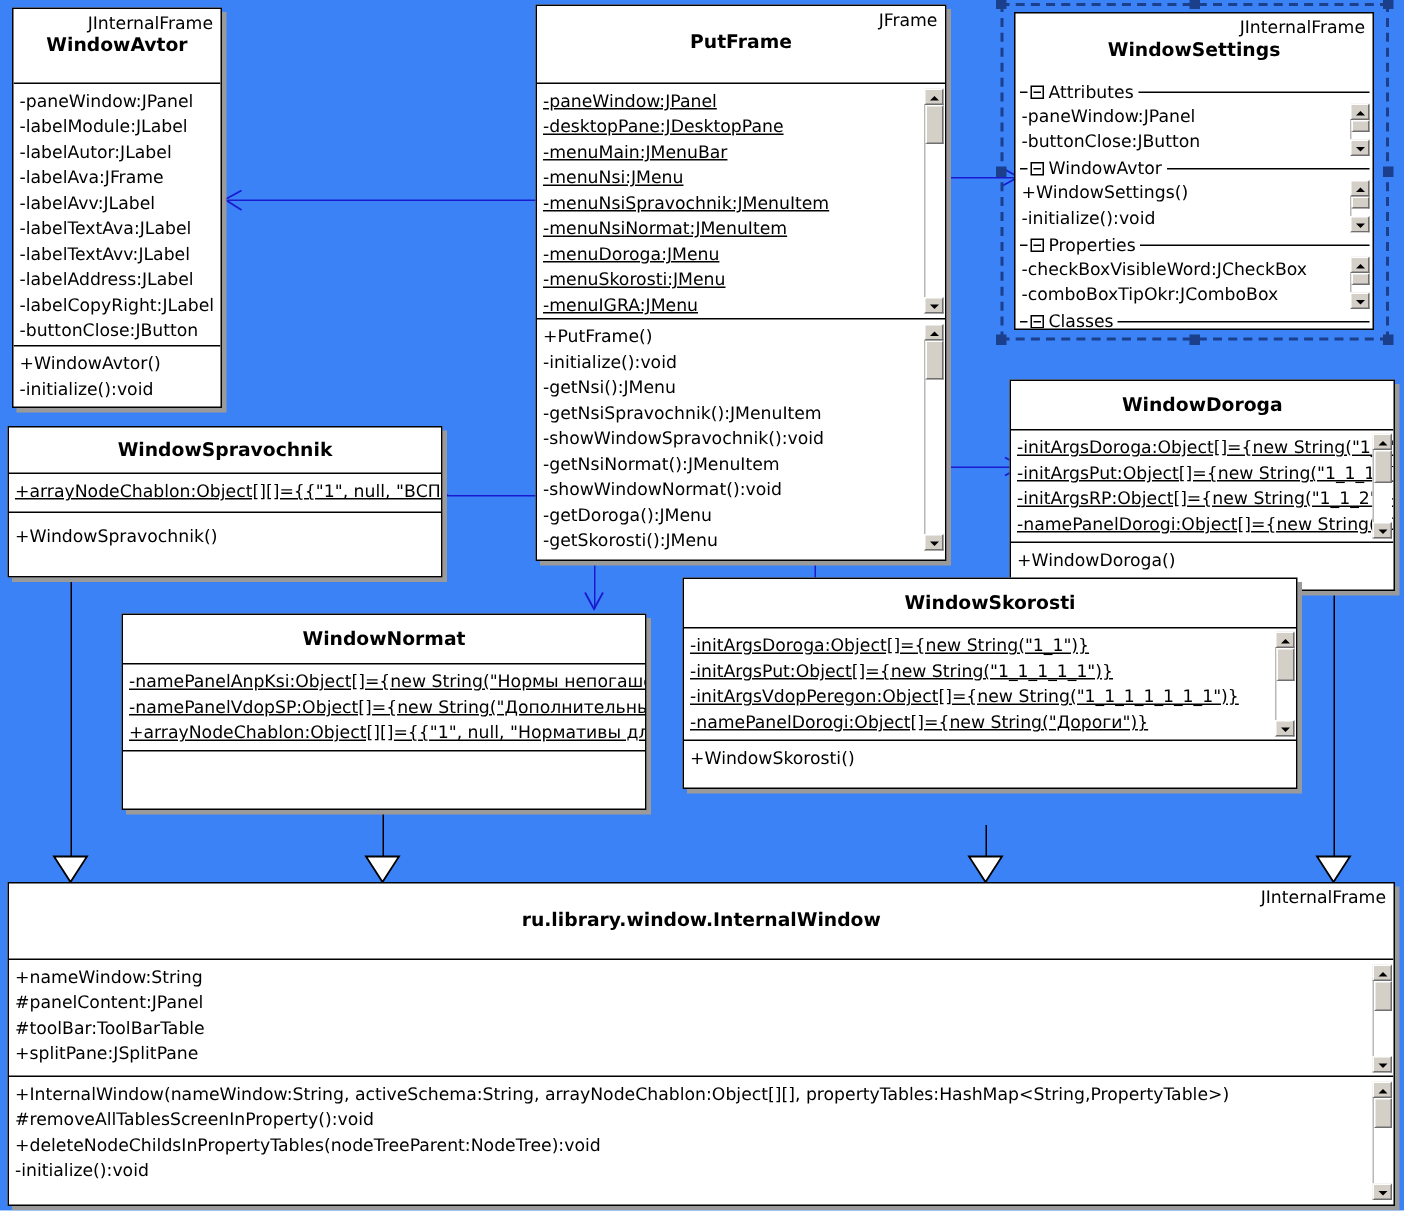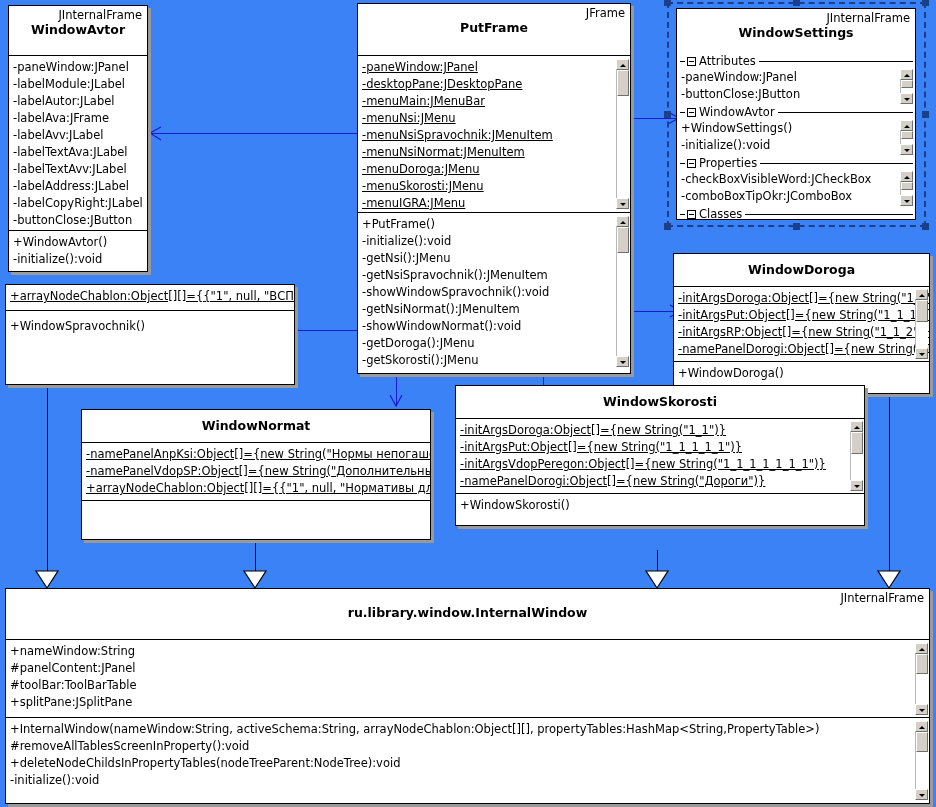--- a/index.html
+++ b/index.html
@@ -369,20 +369,23 @@
           </div>
         <div class="sbtn dn"></div>
       </div>
     </div>
     <div class="compartment last" style="height:30px;">
       <span class="feat">+WindowDoroga()</span>
     </div>
   </div>
 
   <div class="uml" id="box-sprav" style="left:5px;top:284px;width:290px;height:101px;">
+    <div class="hdr" style="height:31px;padding-top:7px;">
+      <span class="cname">WindowSpravochnik</span>
+    </div>
     <div class="compartment" style="height:26px;">
       <span class="feat st">+arrayNodeChablon:Object[][]={{"1", null, "ВСП", null}}</span>
     </div>
     <div class="compartment last" style="height:42px;padding-top:7px;">
       <span class="feat">+WindowSpravochnik()</span>
     </div>
   </div>
 
   <div class="uml" id="box-normat" style="left:81px;top:409px;width:350px;height:131px;">
     <div class="hdr" style="height:33px;padding-top:8px;">

